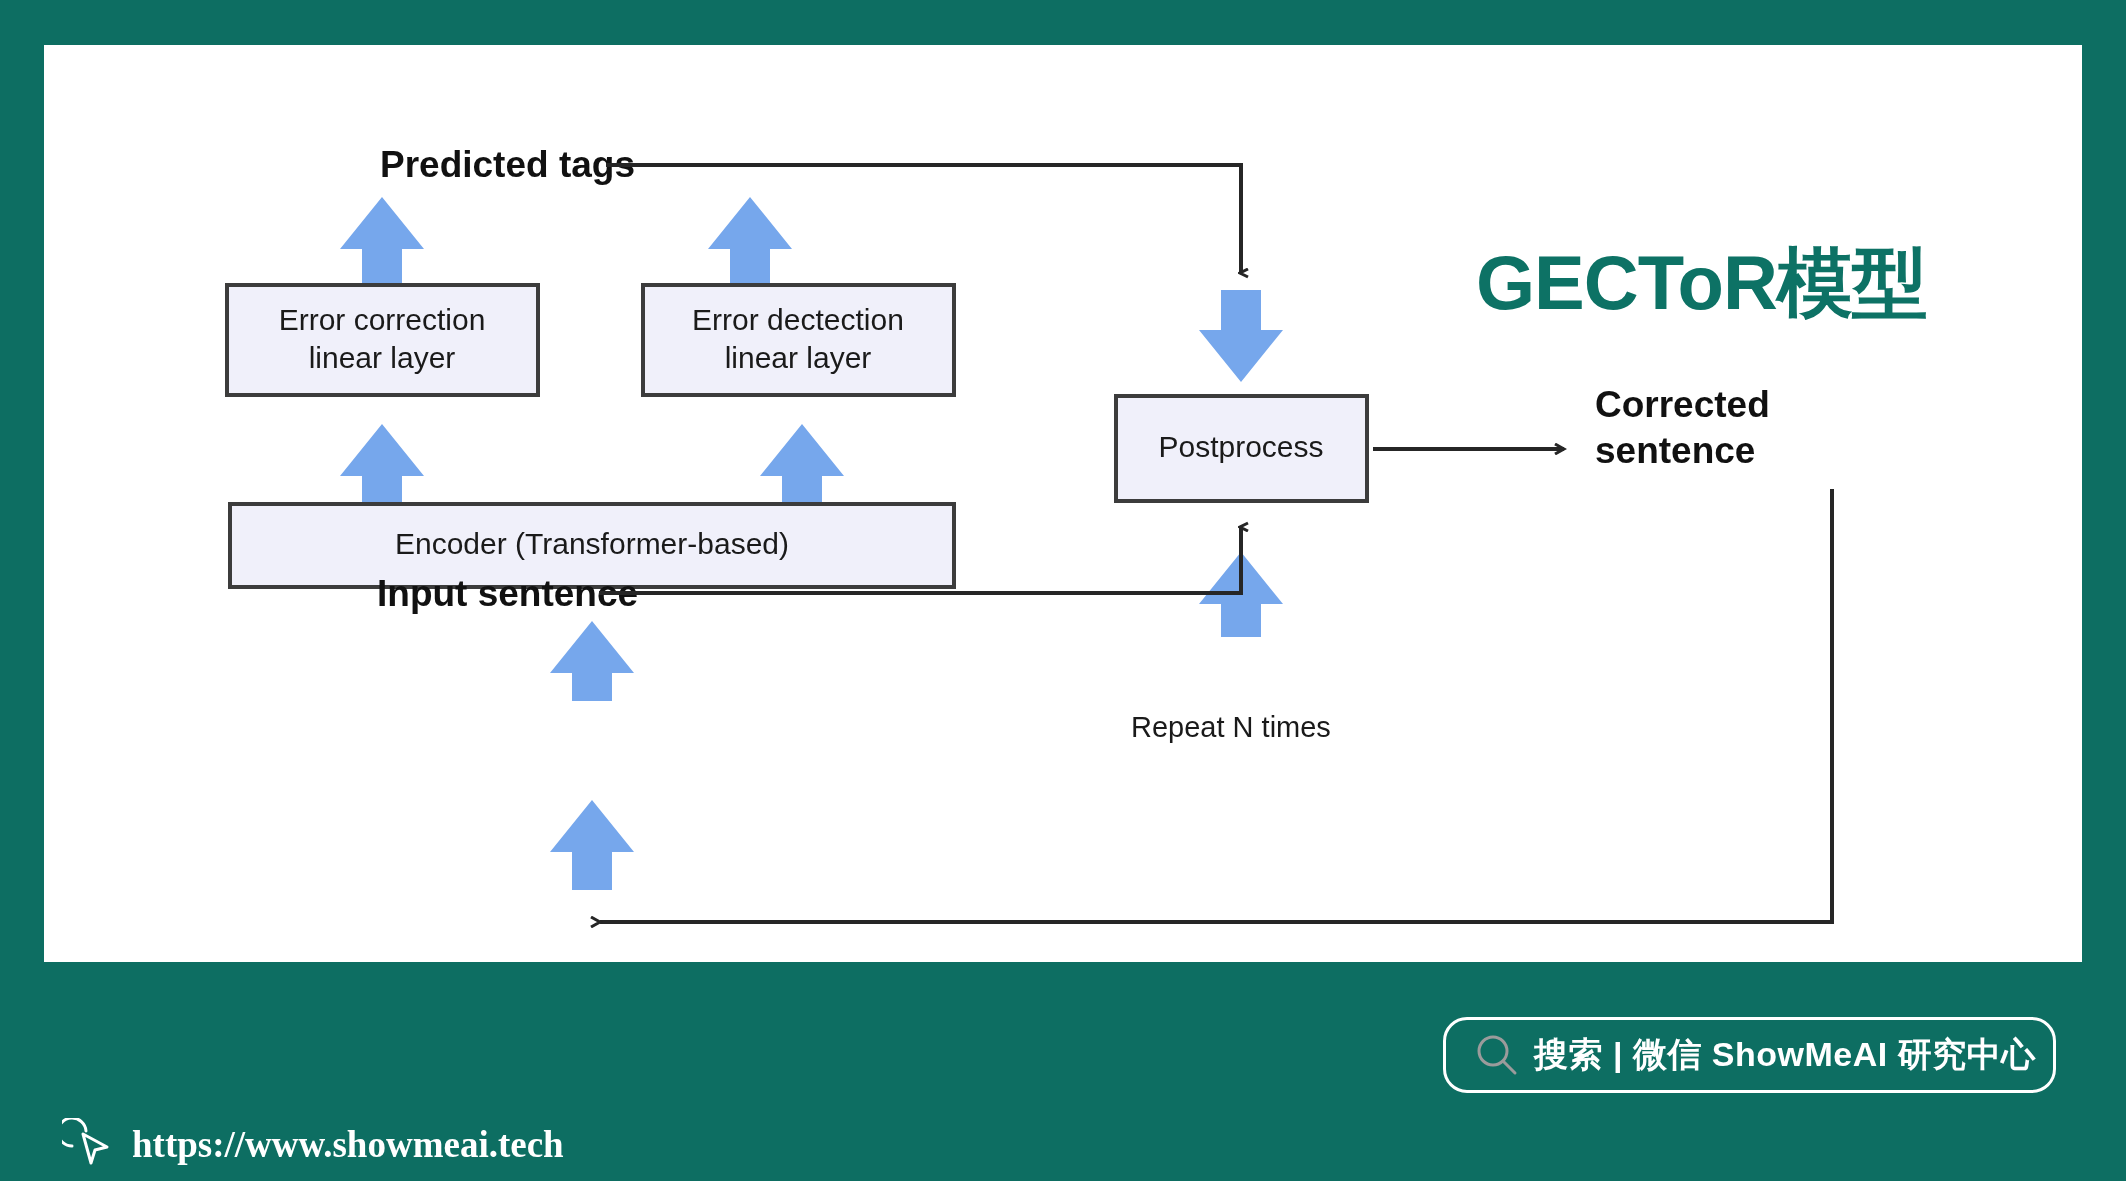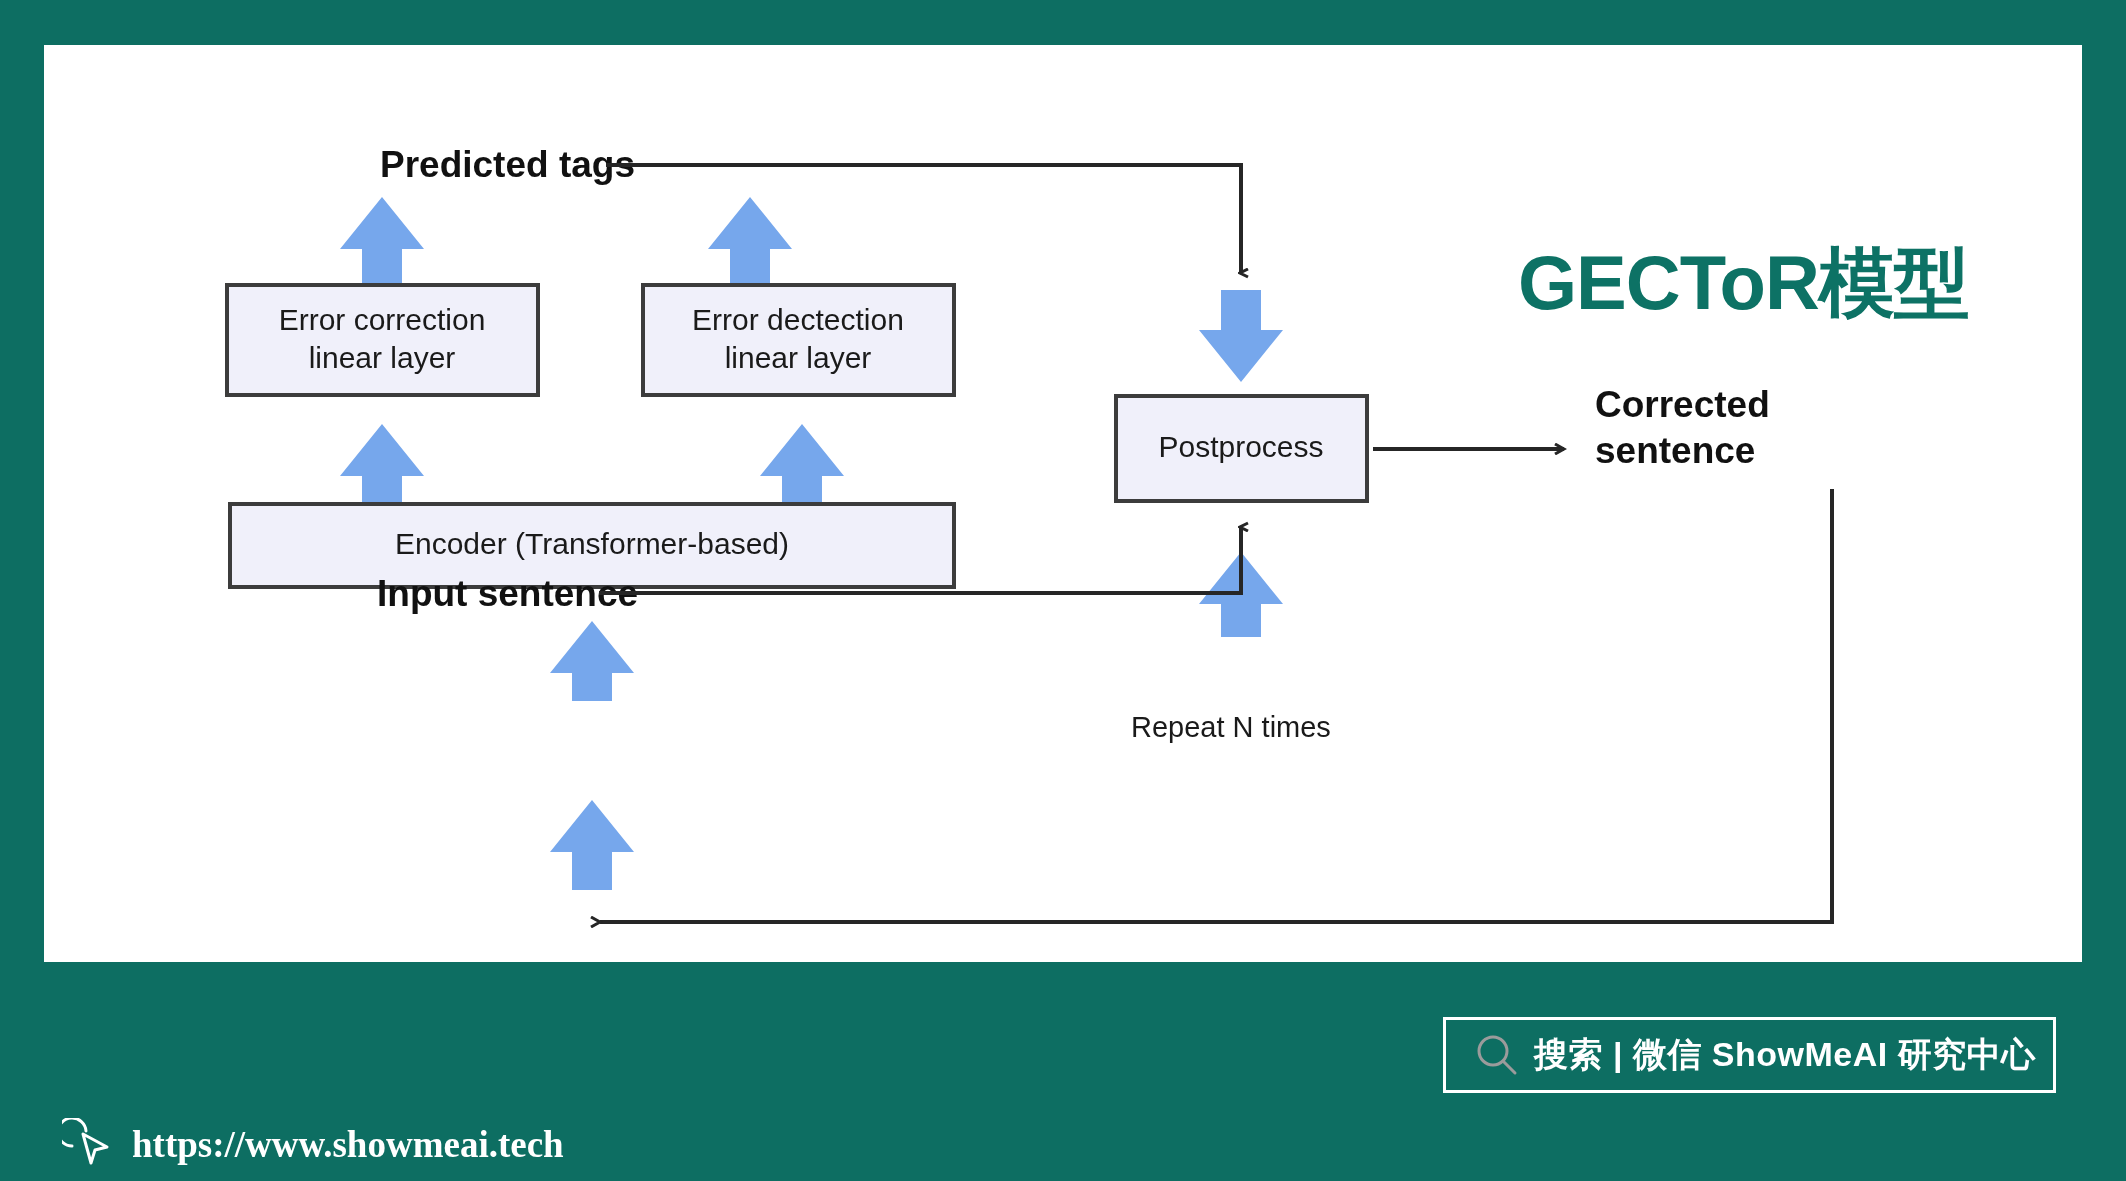--- a/index.html
+++ b/index.html
@@ -67,21 +67,21 @@
   }
 
   
   #search-badge {
     position: absolute;
     left: 1443px;
     top: 1017px;
     width: 613px;
     height: 76px;
     border: 3px solid #ffffff;
-    border-radius: 0;
+    border-radius: 24px;
     box-sizing: border-box;
     display: flex;
     align-items: center;
     gap: 14px;
     padding-left: 28px;
   }
   #search-badge .magnifier {
     flex: 0 0 auto;
     display: block;
   }
@@ -107,21 +107,21 @@
     font-family: "Liberation Serif", serif;
     font-size: 37px;
     font-weight: bold;
     color: #ffffff;
     white-space: nowrap;
   }
 
   
   #model-title {
     position: absolute;
-    left: 1474px;
+    left: 1432px;
     top: 188px;
     font-family: "Liberation Sans", sans-serif;
     font-size: 76px;
     font-weight: bold;
     color: #0d7265;
     white-space: nowrap;
     letter-spacing: -1px;
   }
 </style>
 </head>

